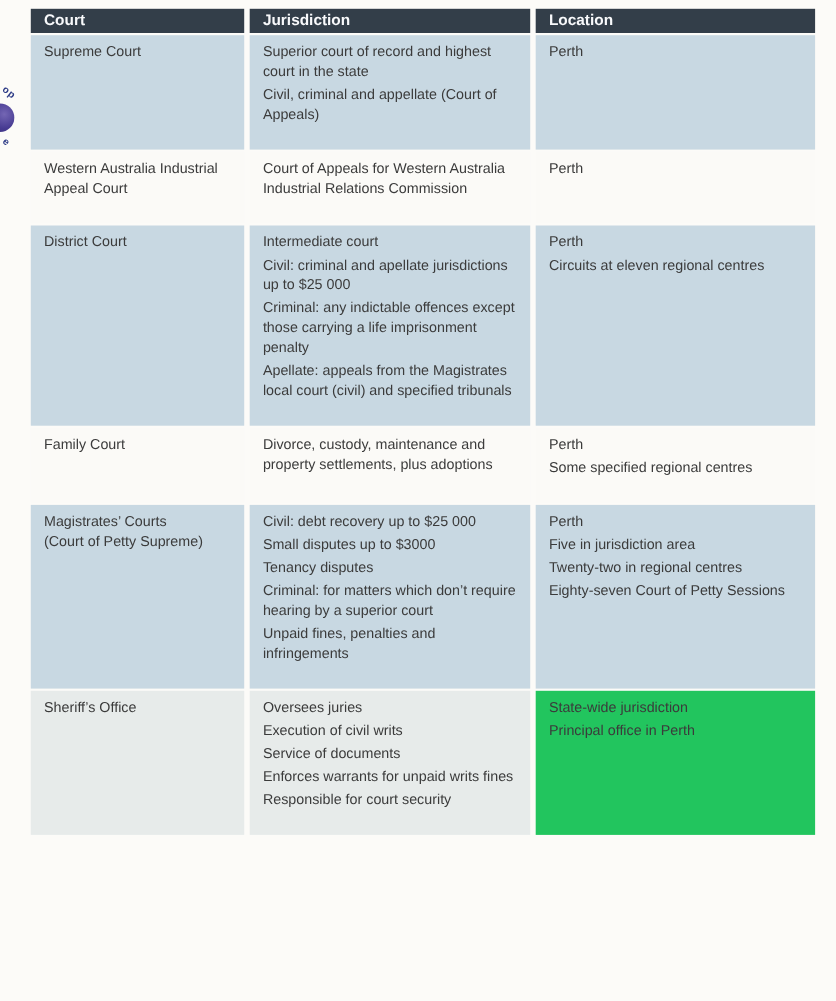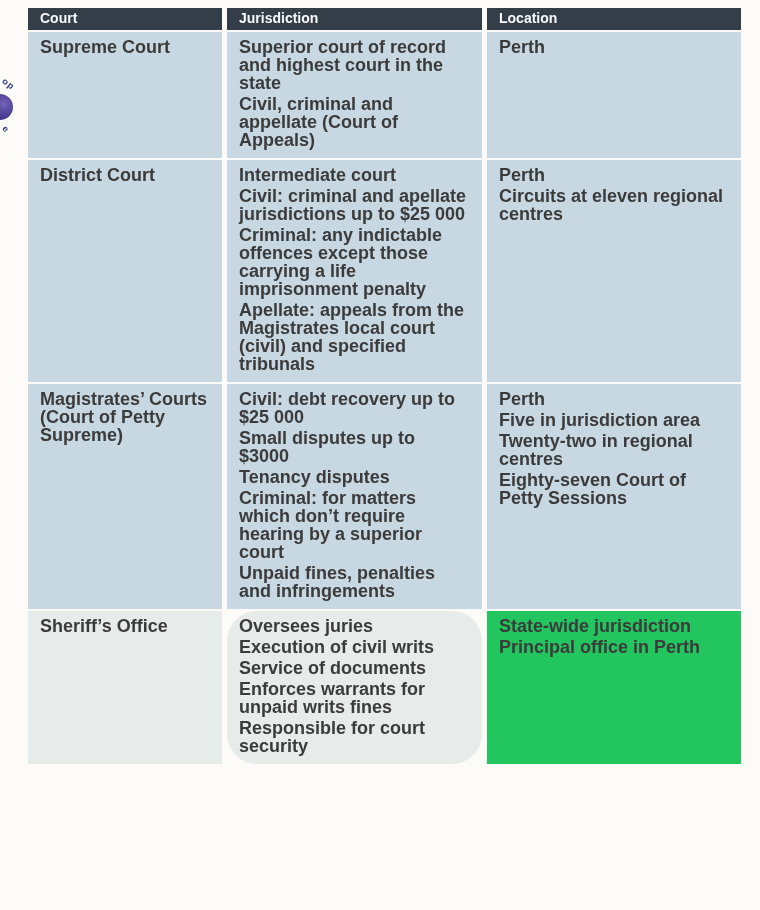--- a/index.html
+++ b/index.html
@@ -37,24 +37,23 @@
     background: var(--header-bg, #333e49);
     color: var(--header-text, #f8f9fb);
     font-size: 14px; font-weight: bold;
     text-align: left; vertical-align: middle;
     height: 16px; padding: 2px 12px 4px;
     box-sizing: border-box;
   }
   td {
     vertical-align: top;
     box-sizing: border-box;
-    padding: 6px 12px 9px;
-    font-size: 18px; line-height: 18px;
+    padding: 6px 12px 23px;
+    font-size: 13px; line-height: 18px;
     color: var(--text, #3b3b3b);
-    font-weight: bold;
   }
   td p { margin: 0 0 3px 0; }
   td p:last-child { margin-bottom: 0; }
   td.court-cell p { margin: 0; }
   tr.row-blue td { background: var(--row-blue, #c8d8e2); }
   tr.row-white td { background: var(--row-white, #fbfaf7); }
 </style>
 </head>
 <body>
 
@@ -85,33 +84,57 @@
             <p>Supreme Court</p>
           </td>
           <td class="jurisdiction-cell">
             <p>Superior court of record and highest court in the state</p>
             <p>Civil, criminal and appellate (Court of Appeals)</p>
           </td>
           <td class="location-cell">
             <p>Perth</p>
           </td>
         </tr>
+        <tr class="row-white">
+          <td class="court-cell">
+            <p>Western Australia Industrial</p>
+            <p>Appeal Court</p>
+          </td>
+          <td class="jurisdiction-cell">
+            <p>Court of Appeals for Western Australia Industrial Relations Commission</p>
+          </td>
+          <td class="location-cell">
+            <p>Perth</p>
+          </td>
+        </tr>
         <tr class="row-blue">
           <td class="court-cell">
             <p>District Court</p>
           </td>
           <td class="jurisdiction-cell">
             <p>Intermediate court</p>
             <p>Civil: criminal and apellate jurisdictions up to $25 000</p>
             <p>Criminal: any indictable offences except those carrying a life imprisonment penalty</p>
             <p>Apellate: appeals from the Magistrates local court (civil) and specified tribunals</p>
           </td>
           <td class="location-cell">
             <p>Perth</p>
             <p>Circuits at eleven regional centres</p>
+          </td>
+        </tr>
+        <tr class="row-white">
+          <td class="court-cell">
+            <p>Family Court</p>
+          </td>
+          <td class="jurisdiction-cell">
+            <p>Divorce, custody, maintenance and property settlements, plus adoptions</p>
+          </td>
+          <td class="location-cell">
+            <p>Perth</p>
+            <p>Some specified regional centres</p>
           </td>
         </tr>
         <tr class="row-blue">
           <td class="court-cell">
             <p>Magistrates’ Courts</p>
             <p>(Court of Petty Supreme)</p>
           </td>
           <td class="jurisdiction-cell">
             <p>Civil: debt recovery up to $25 000</p>
             <p>Small disputes up to $3000</p>
@@ -123,21 +146,21 @@
             <p>Perth</p>
             <p>Five in jurisdiction area</p>
             <p>Twenty-two in regional centres</p>
             <p>Eighty-seven Court of Petty Sessions</p>
           </td>
         </tr>
         <tr class="row-mixed">
           <td class="court-cell" style="background: rgb(231, 235, 234);">
             <p>Sheriff’s Office</p>
           </td>
-          <td class="jurisdiction-cell" style="background: rgb(231, 235, 234); border-radius: 30px;">
+          <td class="jurisdiction-cell" style="background: rgb(231, 235, 234);">
             <p>Oversees juries</p>
             <p>Execution of civil writs</p>
             <p>Service of documents</p>
             <p>Enforces warrants for unpaid writs fines</p>
             <p>Responsible for court security</p>
           </td>
           <td class="location-cell" style="background: #22c55e;">
             <p>State-wide jurisdiction</p>
             <p>Principal office in Perth</p>
           </td>

